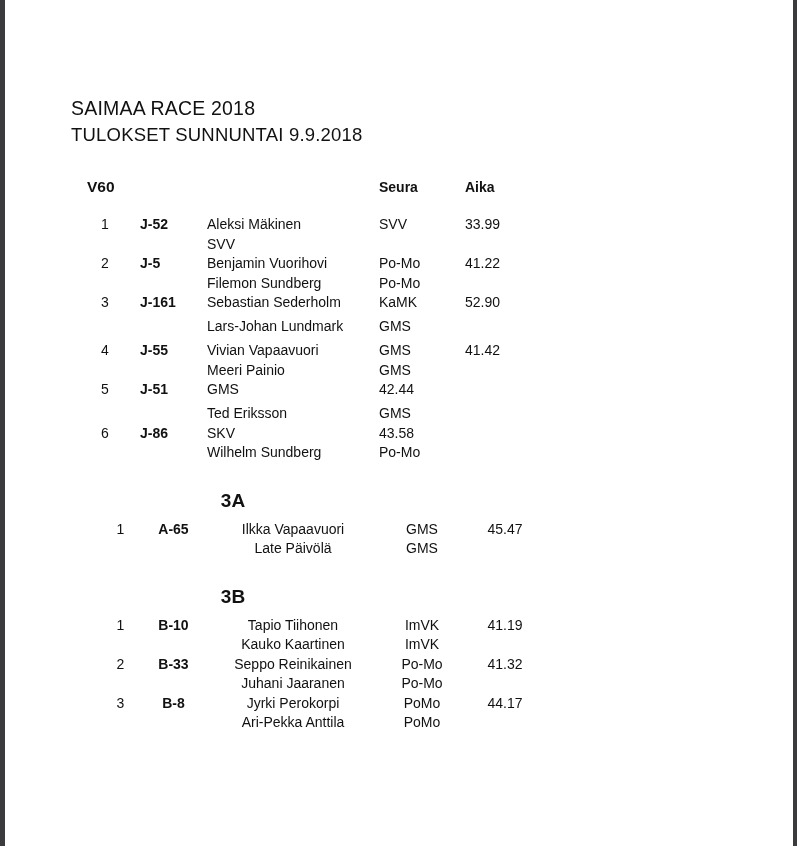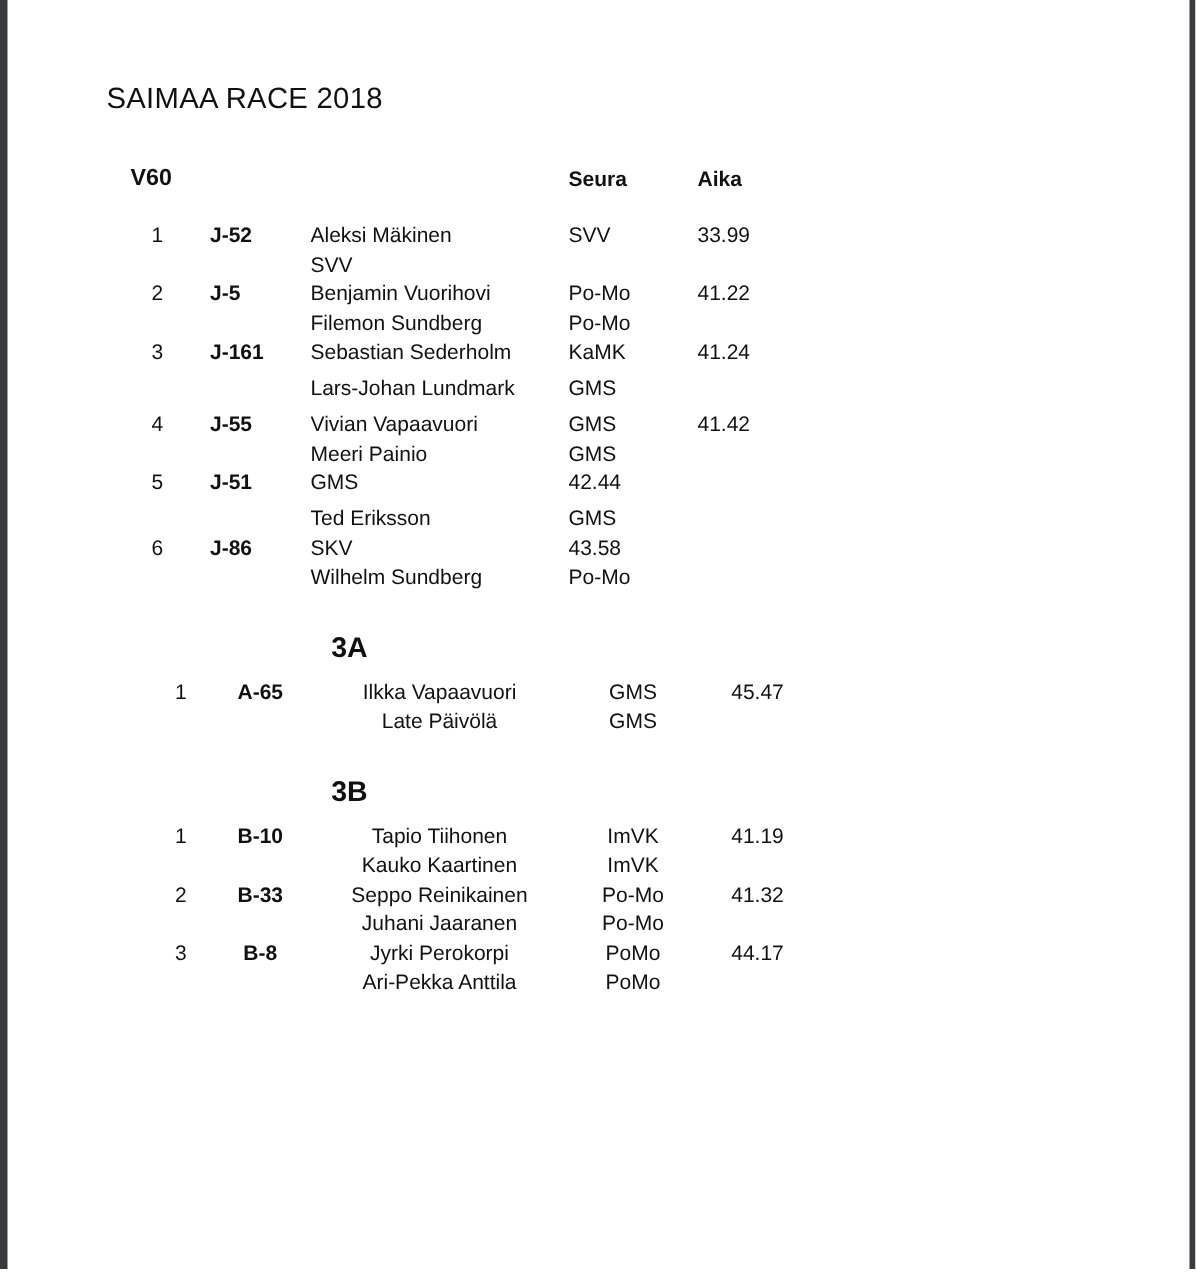--- a/index.html
+++ b/index.html
@@ -18,21 +18,21 @@
   .edge {
     position: absolute;
     top: 0;
     width: 5px;
     height: 846px;
   }
   .edge.left  { left: 0; }
   .edge.right { right: 0; width: 4px; }
 
   .page-content {
-    padding: 52px 0 0 71px;
+    padding: 94px 0 0 71px;
   }
   .doc-title {
     font-size: 19.5px;
     font-weight: normal;
     margin: 0;
     line-height: 28px;
     letter-spacing: 0.2px;
   }
   .doc-subtitle {
     font-size: 18.5px;
@@ -89,20 +89,21 @@
   }
 </style>
 </head>
 <body>
 
 <div class="edge left" style="background: rgb(59, 59, 61);"></div>
 <div class="edge right" style="background: rgb(59, 59, 61);"></div>
 
 <div class="page-content">
   <h1 class="doc-title">SAIMAA RACE 2018</h1>
+  <h2 class="doc-subtitle">TULOKSET SUNNUNTAI 9.9.2018</h2>
   <div class="results">
       <section class="section first">
         <div class="row header-row">
           <span class="sec-title">V60</span>
           <span class="cell club colhead">Seura</span>
           <span class="cell time colhead">Aika</span>
         </div>
         <div class="row line">
           <span class="cell pos">1</span>
           <span class="cell boat">J-52</span>
@@ -128,21 +129,21 @@
           <span class="cell boat"></span>
           <span class="cell name">Filemon Sundberg</span>
           <span class="cell club">Po-Mo</span>
           <span class="cell time"></span>
         </div>
         <div class="row line">
           <span class="cell pos">3</span>
           <span class="cell boat">J-161</span>
           <span class="cell name">Sebastian Sederholm</span>
           <span class="cell club">KaMK</span>
-          <span class="cell time">41.24</span>
+          <span class="cell time">52.90</span>
         </div>
         <div class="row line gap">
           <span class="cell pos"></span>
           <span class="cell boat"></span>
           <span class="cell name">Lars-Johan Lundmark</span>
           <span class="cell club">GMS</span>
           <span class="cell time"></span>
         </div>
         <div class="row line gap">
           <span class="cell pos">4</span>

